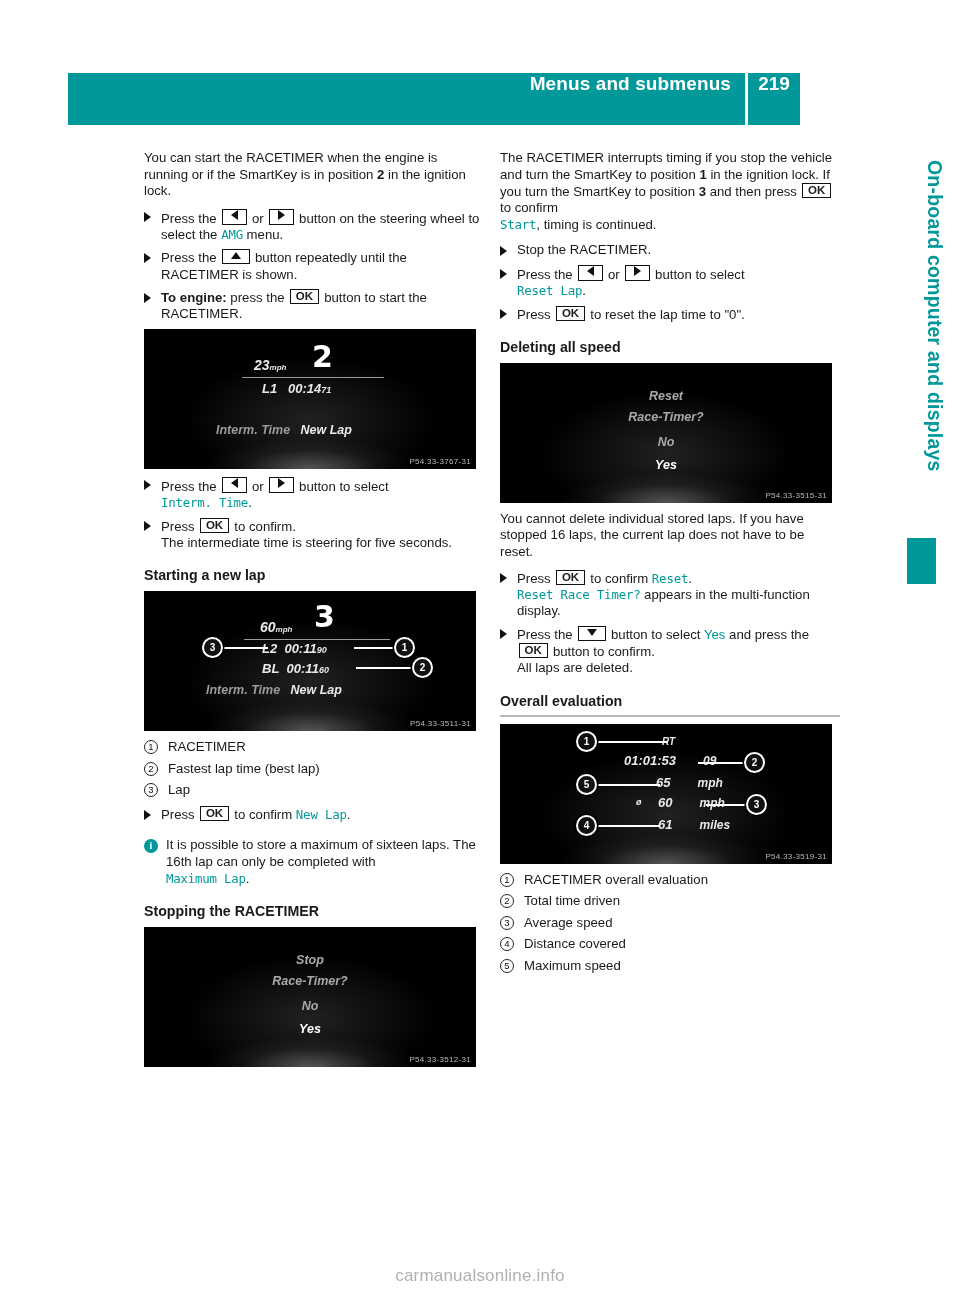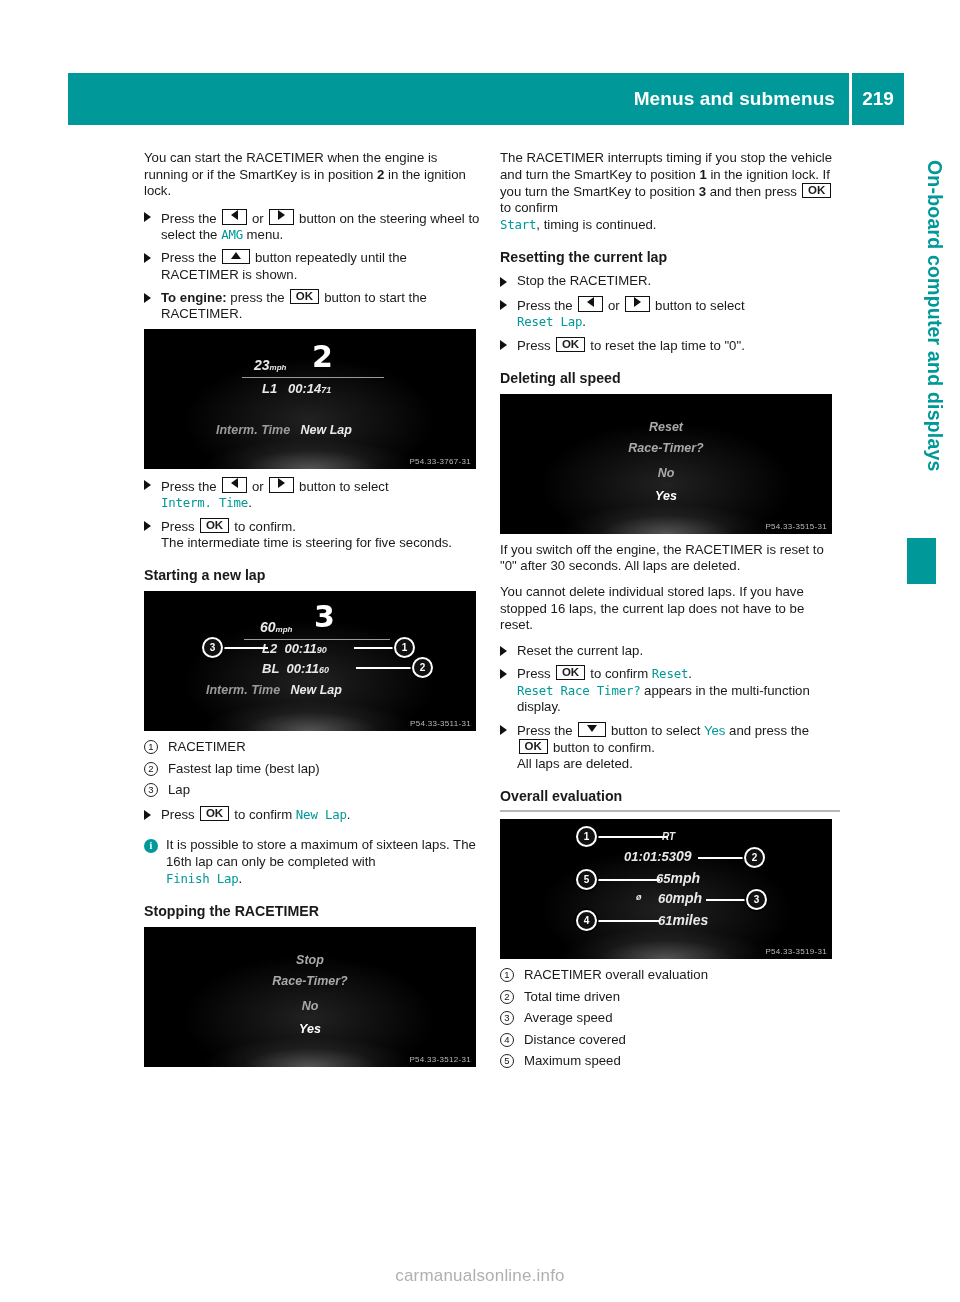--- a/index.html
+++ b/index.html
@@ -8,23 +8,23 @@
     width: 960px; height: 1302px;
     background:#fff;
     font-family: "Liberation Sans", sans-serif;
     color:#1a1a1a;
     position:relative;
     overflow:hidden;
   }
 
   
   .header {
-    position:absolute; left:68px; top:73px; width:836px; height:52px;
+    position:absolute; left:68px; top:73px; width:732px; height:52px;
     background:#009898;
-    display:flex; align-items:center; justify-content:flex-end;
+    display:flex; align-items:flex-start; justify-content:flex-end;
   }
   .header-title {
     color:#fff; font-size:19px; font-weight:bold; letter-spacing:.1px;
     padding-right:14px; white-space:nowrap;
   }
   .header-div { width:3px; align-self:stretch; background:#fff; }
   .header-page {
     color:#fff; font-size:19px; font-weight:bold;
     width:52px; text-align:center;
   }
@@ -155,21 +155,21 @@
   .dlg.hl { color:#fff; font-weight:bold; }
 
   
   .cal { position:absolute; width:21px; height:21px; border-radius:50%;
          border:2px solid #fff; background:#111; color:#fff;
          font-size:10px; font-style:normal; font-weight:bold; text-align:center;
          line-height:17px; z-index:7; box-shadow:0 0 0 1.5px #000; }
   .lead { position:absolute; height:2px; background:#fff; z-index:6; }
 
   .stats-row { position:absolute; font-size:13px; white-space:nowrap; }
-  .stats-row .u { font-size:14px; }
+  .stats-row .u { font-size:12px;padding-left:27px; }
 
   .wm {
     position:absolute; left:0; right:0; bottom:16px; text-align:center;
     color:#b0b0b0; font-size:17px; font-family:"Liberation Sans", sans-serif;
     letter-spacing:.2px;
   }
 </style>
 </head>
 <body>
 
@@ -240,21 +240,21 @@
     <li><span class="numc">2</span><span>Fastest lap time (best lap)</span></li>
     <li><span class="numc">3</span><span>Lap</span></li>
   </ul>
 
   <ul class="steps">
     <li><span class="tri"></span><span>Press </span><span class="key">OK</span><span> to confirm </span><span class="disp">New Lap</span><span>.</span></li>
   </ul>
 
   <div class="note">
     <span class="iicon">i</span>
-    <p><span>It is possible to store a maximum of sixteen laps. The 16th lap can only be completed with </span><br><span class="disp">Finish Lap</span><span>.</span></p>
+    <p><span>It is possible to store a maximum of sixteen laps. The 16th lap can only be completed with </span><br><span class="disp">Maximum Lap</span><span>.</span></p>
   </div>
 
   <h3 class="sec">Stopping the RACETIMER</h3>
 
   <div class="fig">
     <div class="vign"></div>
       <div class="road"></div>
       <div class="bars"></div>
     <div class="lyr">
       <div class="dlg dim" style="top:26px;">Stop</div>
@@ -265,21 +265,20 @@
     <div class="code">P54.33-3512-31</div>
   </div>
 
 </div>
 
 <div class="col col-right">
 
 
   <p class="body"><span>The RACETIMER interrupts timing if you stop the vehicle and turn the SmartKey to position </span><b class="bd">1</b><span> in the ignition lock. If you turn the SmartKey to position </span><b class="bd">3</b><span> and then press </span><span class="key">OK</span><span> to confirm </span><br><span class="disp">Start</span><span>, timing is continued.</span></p>
 
-  <h3 class="sec">Resetting the current lap</h3>
 
   <ul class="steps">
     <li><span class="tri"></span><span>Stop the RACETIMER.</span></li>
     <li><span class="tri"></span><span>Press the </span><span class="key arrow"><span class="ar ar-l"></span></span><span> or </span><span class="key arrow"><span class="ar ar-r"></span></span><span> button to select </span><br><span class="disp">Reset Lap</span><span>.</span></li>
     <li><span class="tri"></span><span>Press </span><span class="key">OK</span><span> to reset the lap time to "0".</span></li>
   </ul>
 
   <h3 class="sec">Deleting all speed</h3>
 
   <div class="fig">
@@ -288,25 +287,23 @@
       <div class="bars"></div>
     <div class="lyr">
       <div class="dlg dim" style="top:26px;">Reset</div>
       <div class="dlg dim" style="top:47px;">Race-Timer?</div>
       <div class="dlg dim" style="top:72px;">No</div>
       <div class="dlg hl" style="top:95px;">Yes</div>
     </div>
     <div class="code">P54.33-3515-31</div>
   </div>
 
-  <p class="body">If you switch off the engine, the RACETIMER is reset to "0" after 30 seconds. All laps are deleted.</p>
   <p class="body">You cannot delete individual stored laps. If you have stopped 16 laps, the current lap does not have to be reset.</p>
 
   <ul class="steps">
-    <li><span class="tri"></span><span>Reset the current lap.</span></li>
     <li><span class="tri"></span><span>Press </span><span class="key">OK</span><span> to confirm </span><span class="disp">Reset</span><span>.</span><br><span class="disp">Reset Race Timer?</span><span> appears in the multi-function display.</span></li>
     <li><span class="tri"></span><span>Press the </span><span class="key arrow"><span class="ar ar-d"></span></span><span> button to select </span><span class="disp-s">Yes</span><span> and press the </span><span class="key">OK</span><span> button to confirm.</span><br><span>All laps are deleted.</span></li>
   </ul>
 
   <h3 class="sec ruled">Overall evaluation</h3>
 
   <div class="fig">
     <div class="vign"></div>
       <div class="road"></div>
       <div class="bars"></div>

